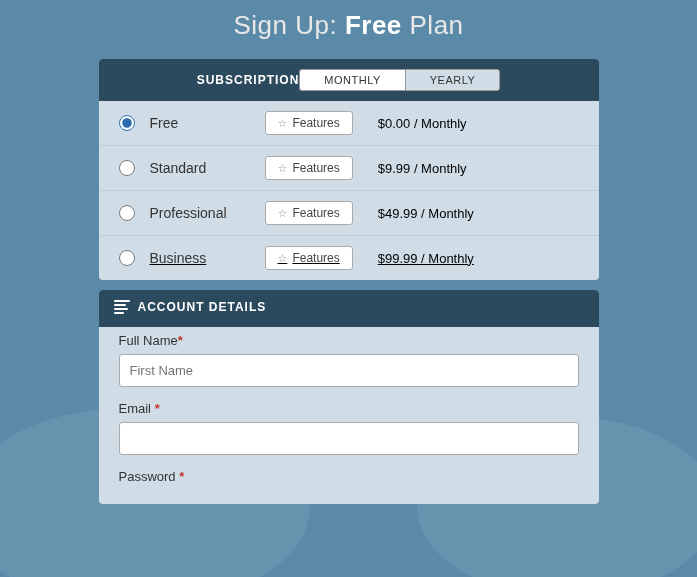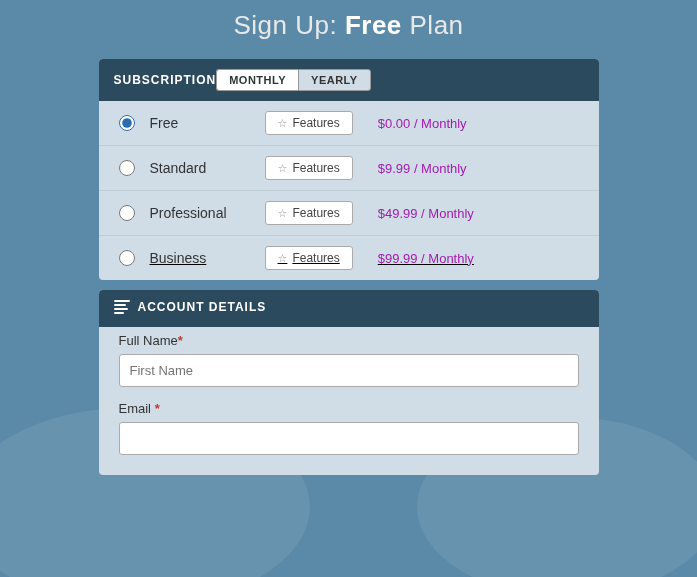--- a/index.html
+++ b/index.html
@@ -69,41 +69,41 @@
 
     .section-header {
       background: #2c4a5e;
       color: #ffffff;
       font-size: 12px;
       font-weight: bold;
       letter-spacing: 1px;
       padding: 10px 15px;
       display: flex;
       align-items: center;
-      justify-content: flex-start;
+      justify-content: center;
     }
 
     .section-header-left {
       display: flex;
       align-items: center;
       gap: 8px;
     }
 
     .billing-toggle {
       display: flex;
       gap: 0;
     }
 
     .billing-btn {
       background: #d0dde6;
       color: #333;
       border: 1px solid #999;
-      padding: 4px 12px;
+      padding: 4px 24px;
       font-size: 11px;
-      font-weight: bold;
+      font-weight: normal;
       cursor: pointer;
       letter-spacing: 0.5px;
     }
 
     .billing-btn:first-child {
       border-radius: 3px 0 0 3px;
       border-right: none;
     }
 
     .billing-btn:last-child {
@@ -155,21 +155,21 @@
       white-space: nowrap;
     }
 
     .star-icon {
       color: #999;
       font-size: 11px;
     }
 
     .plan-price {
       font-size: 13px;
-      color: #a21caf;
+      color: #000000;
       margin-left: 10px;
     }
 
     
     .account-section {
       background: #d0dde6;
       border-radius: 4px;
       overflow: hidden;
     }
 
@@ -300,16 +300,21 @@
       </label>
       <div class="name-fields">
         <input type="text" placeholder="First Name" style="">
       </div>
       <div class="email-field">
         <label class="form-label">
           <span>Email</span><span class="required"> *</span>
         </label>
         <input type="email" style="">
       </div>
+      <div class="password-field">
+        <label class="form-label">
+          <span>Password</span><span class="required"> *</span>
+        </label>
+      </div>
     </div>
   </div>
 
 </div>
 
 </body></html>

